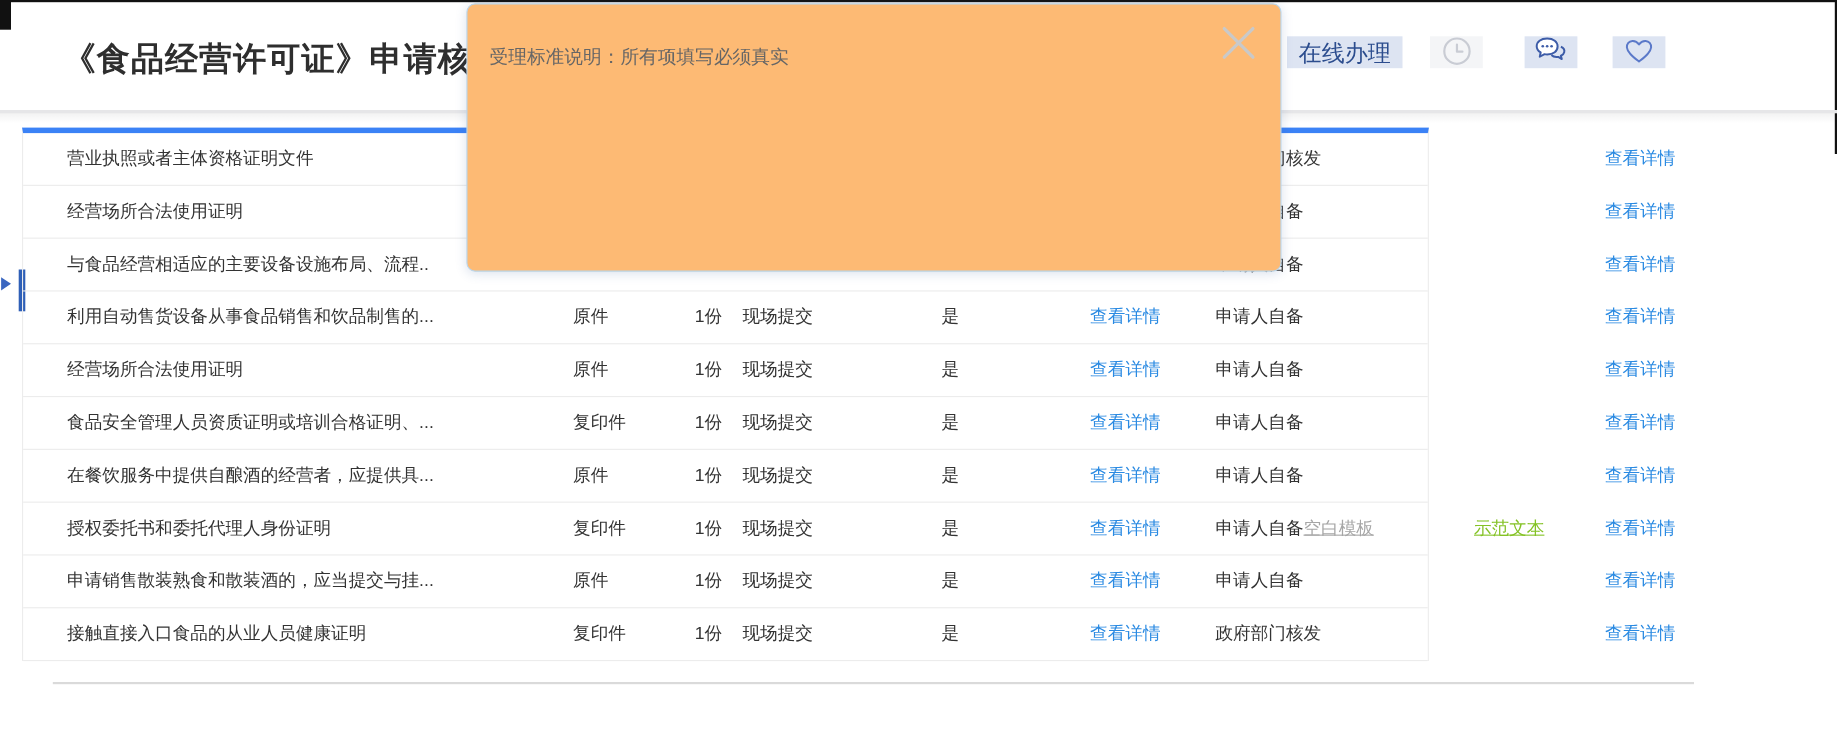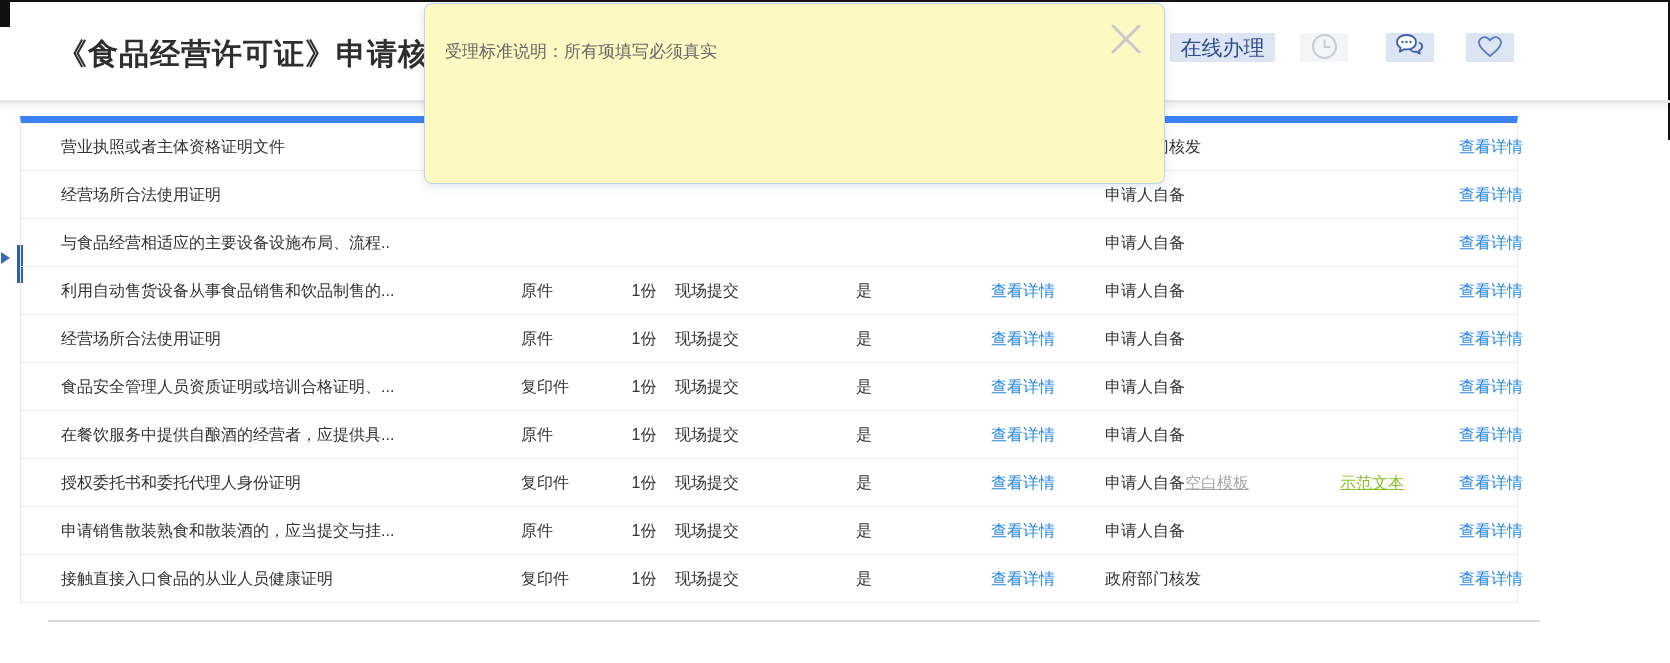--- a/index.html
+++ b/index.html
@@ -26,22 +26,22 @@
     display:flex; align-items:center; justify-content:center; cursor:pointer;
     font-family:inherit;
   }
   .hbtn.text { left:1170px; width:105px; font-size:21px; color:#2c4d8e; }
   .hbtn.icon-clock { left:1300px; width:48px; background:#f4f5f7; }
   .hbtn.icon-chat  { left:1386px; width:48px; }
   .hbtn.icon-heart { left:1466px; width:48px; }
 
   
   .doc-table {
-    position:absolute; left:20px; top:116px; width:1498px;
-    border-left:1px solid #ececec; border-right:1px solid #ececec; border-top:7px solid #3b82f6;
+    position:absolute; left:20px; top:116px; width:1279px;
+    border-left:1px solid #ececec; border-right:1px solid #ececec; border-top:5px solid #3b82f6;
     box-sizing:border-box;
   }
   .row { position:relative; height:47px; border-bottom:1px solid #ececec; font-size:16px; }
   .cell { position:absolute; top:0; height:47px; line-height:47px; white-space:nowrap; }
   .c-name     { left:40px;  width:420px; overflow:hidden; color:#333; }
   .c-form     { left:500px; width:80px;  text-align:left; }
   .c-copies   { left:590px; width:66px;  text-align:center; }
   .c-submit   { left:654px; width:108px; text-align:left; }
   .c-required { left:810px; width:66px;  text-align:center; }
   .c-detail   { left:960px; width:84px;  text-align:center; }
@@ -55,22 +55,22 @@
 
   
   .row-pointer {
     position:absolute; left:1px; top:252px; width:0; height:0;
     border-left:9px solid #3a66c0; border-top:6px solid transparent; border-bottom:6px solid transparent;
   }
   .row-indicator { position:absolute; left:17px; top:245px; width:6px; height:38px; background:#2e5fb7; }
 
   
   .popup {
-    position:absolute; left:424px; top:3px; width:741px; height:181px;
-    background:#fef9c3; border:1px solid #b9d6ec; border-radius:8px;
+    position:absolute; left:424px; top:3px; width:741px; height:244px;
+    background:#fdba74; border:1px solid #b9d6ec; border-radius:8px;
     box-shadow:0 2px 10px rgba(60,100,160,0.18); box-sizing:border-box; z-index:20;
   }
   .popup-text { position:absolute; left:20px; top:36px; font-size:17px; color:#666; white-space:nowrap; }
   .popup-close { position:absolute; right:20px; top:17px; width:36px; height:36px; cursor:pointer; background:none; border:none; padding:0; }
 
   .bottom-divider { position:absolute; left:48px; top:620px; width:1492px; height:2px; background:#dadada; }
 </style>
 </head>
 <body>
 

